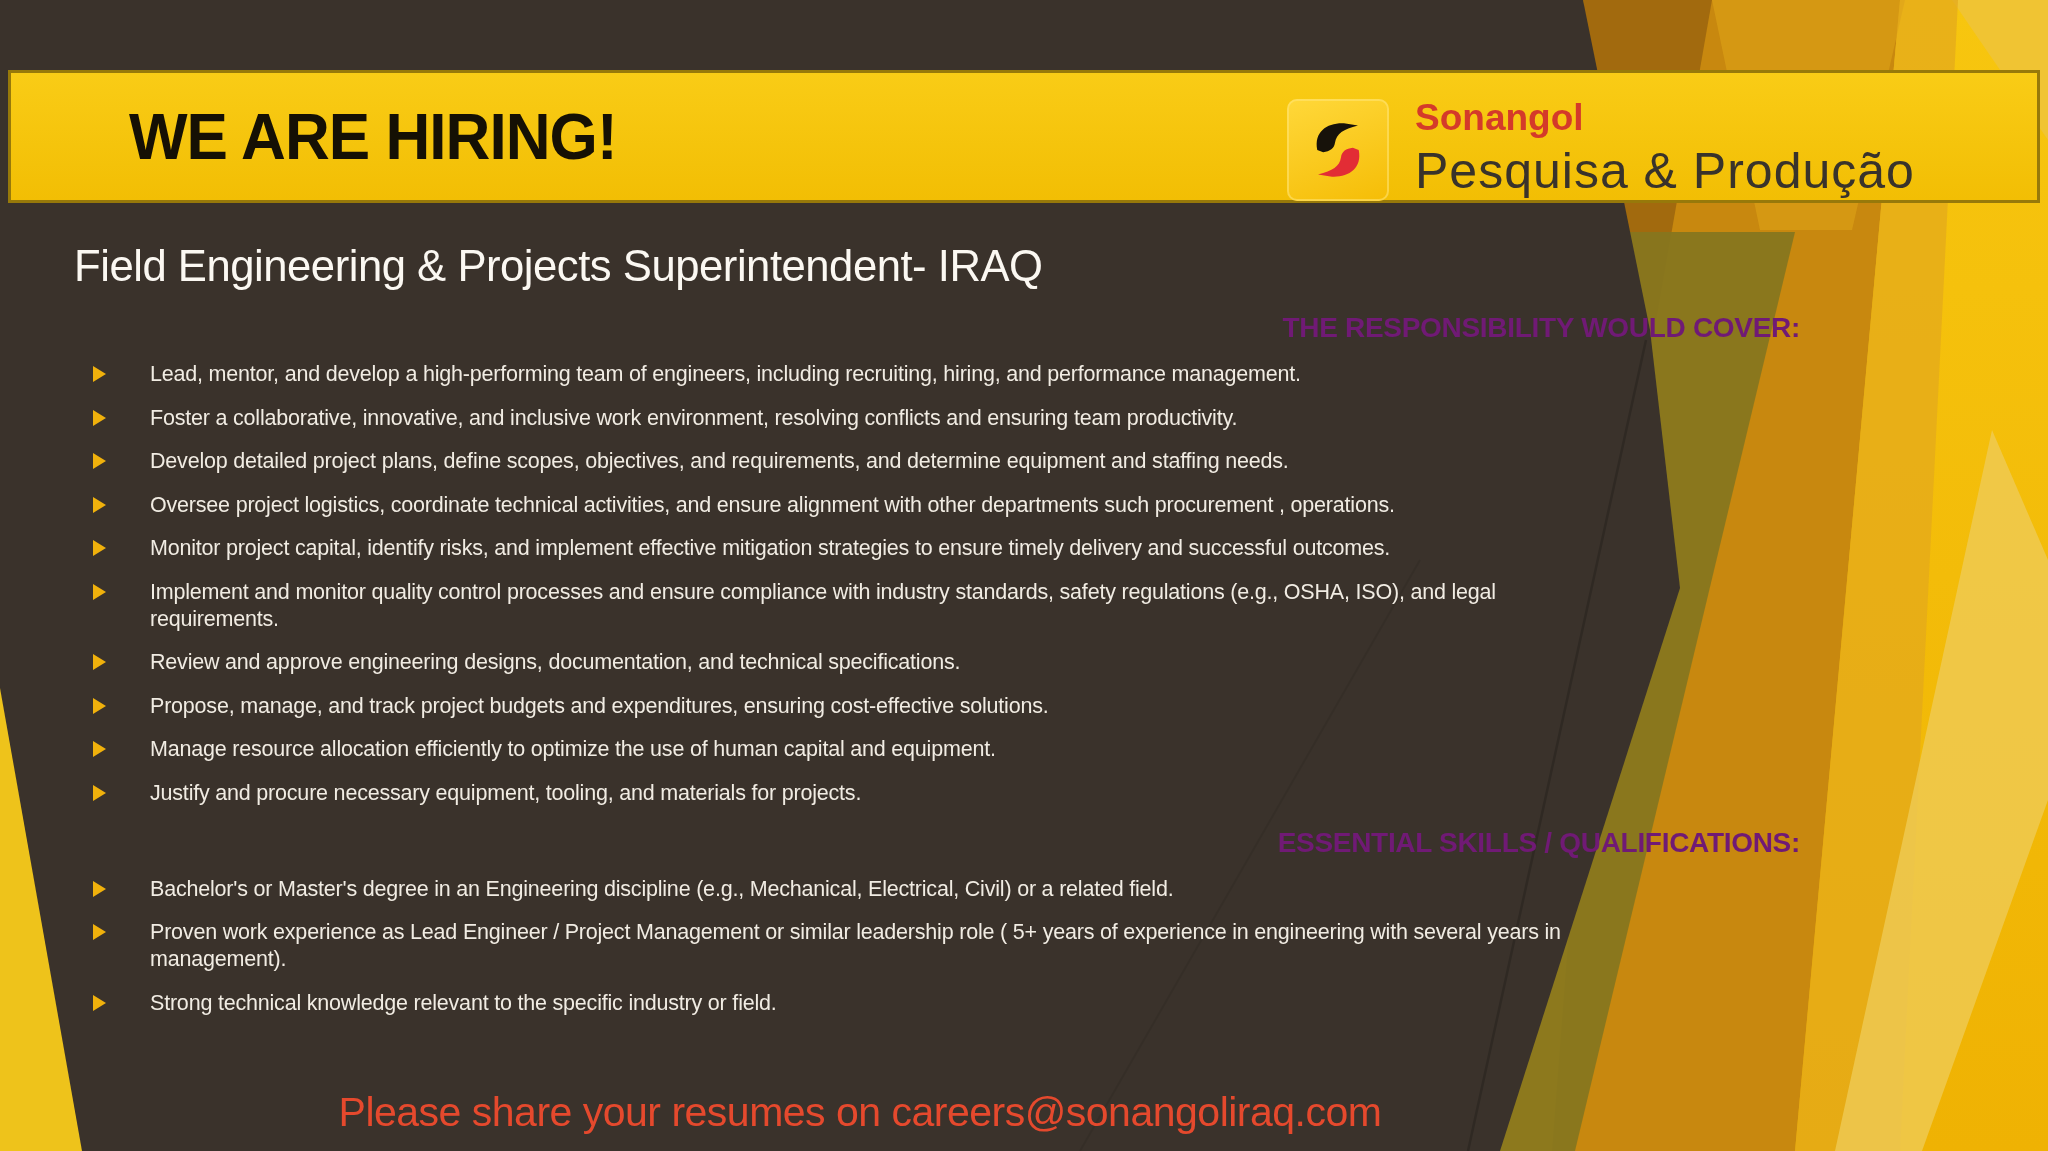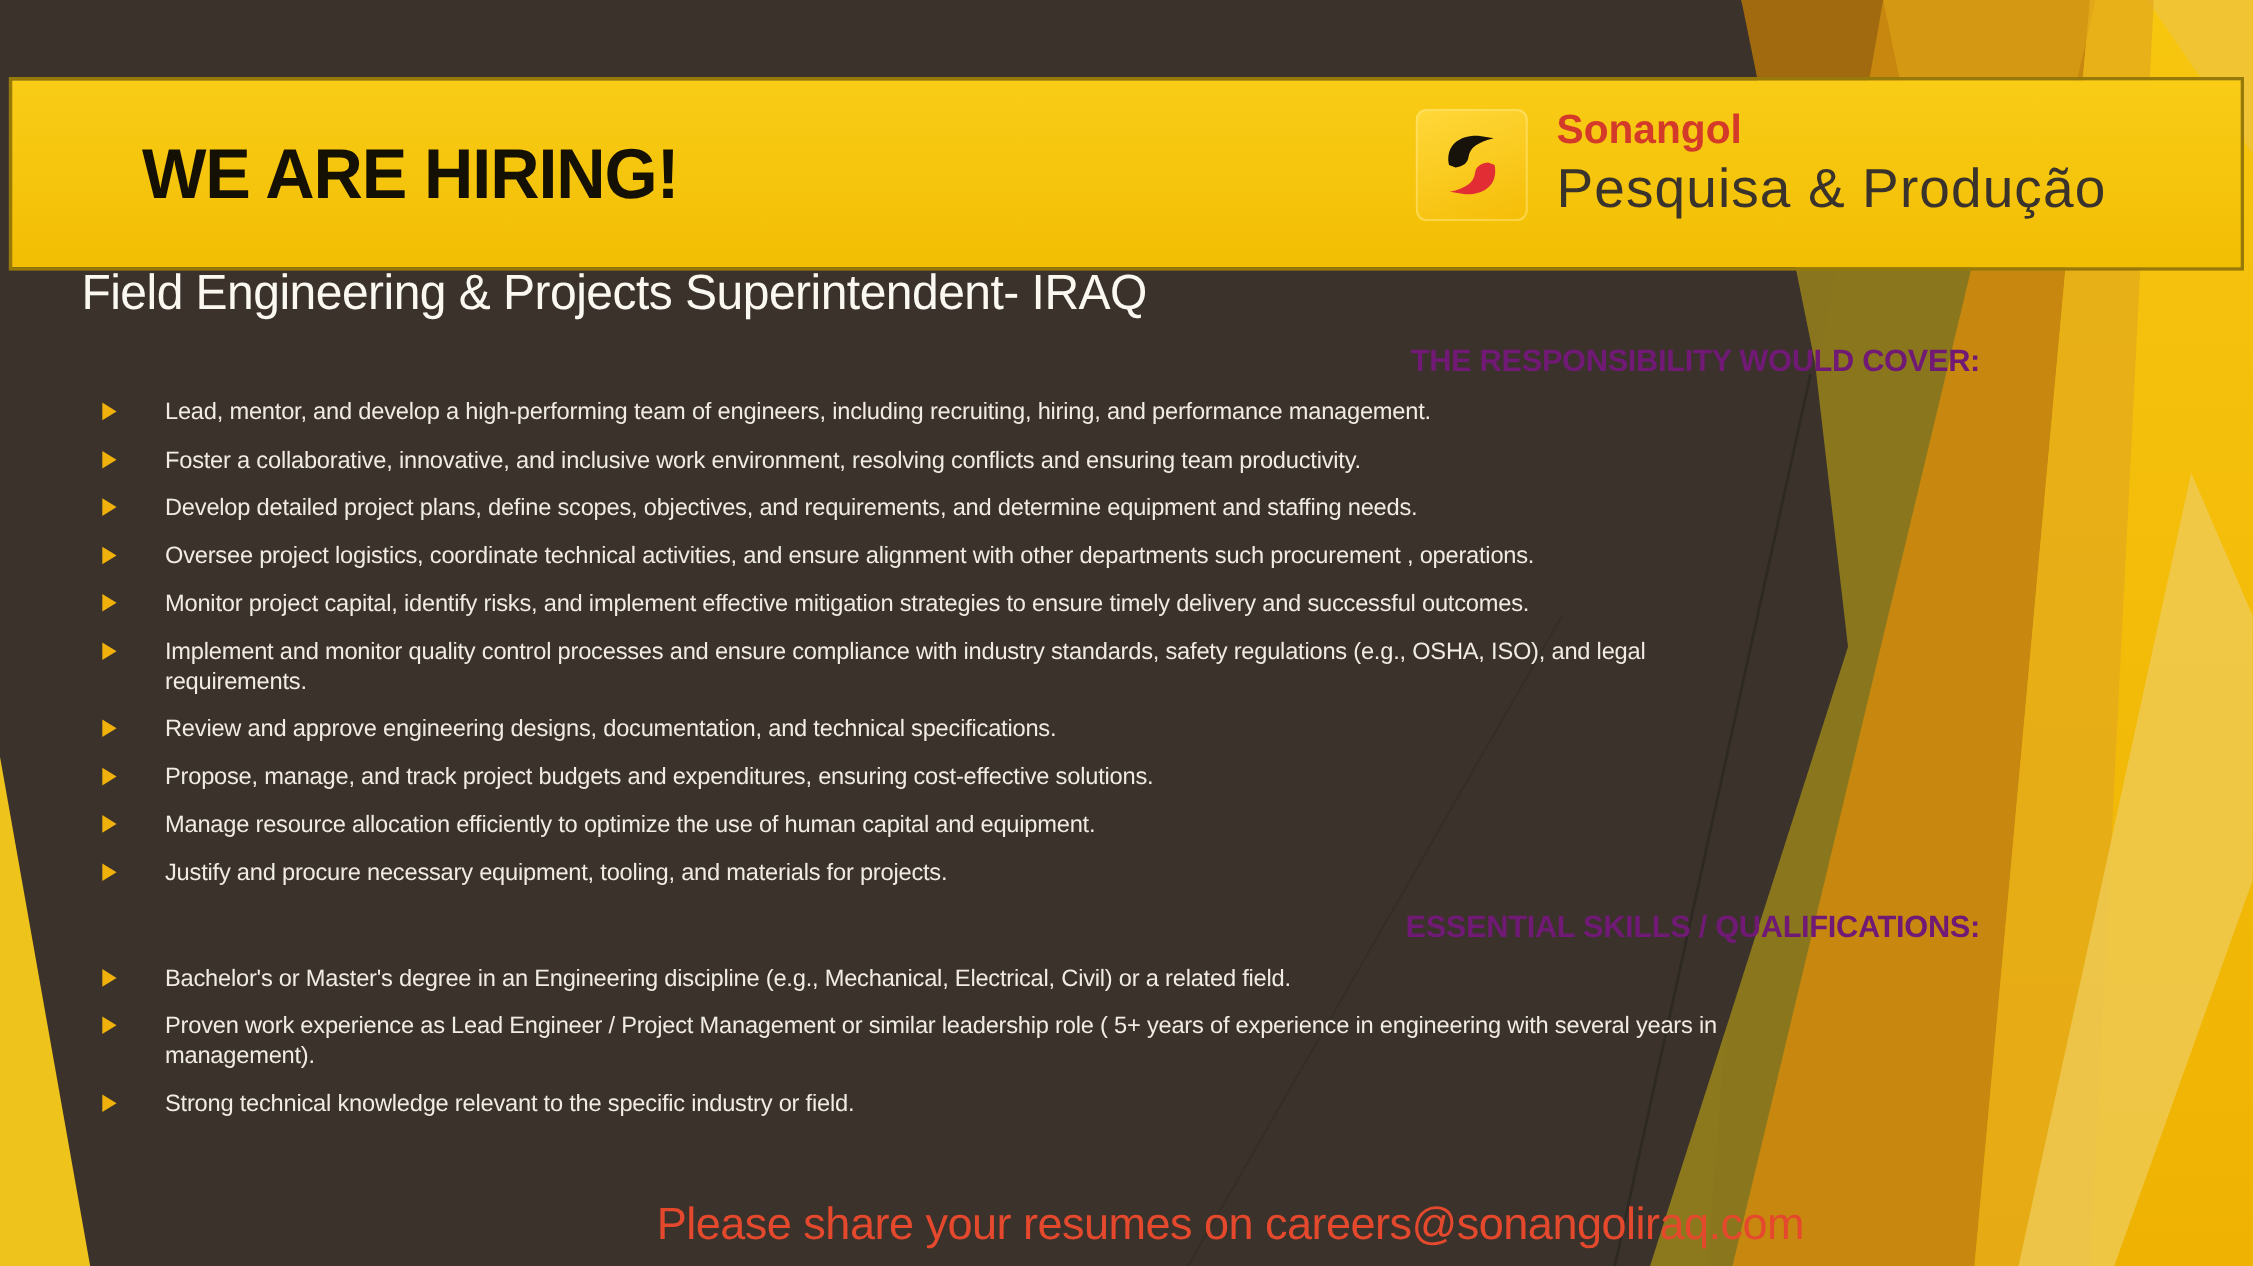--- a/index.html
+++ b/index.html
@@ -5,21 +5,21 @@
   html,body{margin:0;padding:0;}
   body{
     width:2048px;height:1151px;position:relative;overflow:hidden;
     font-family:"Liberation Sans",sans-serif;
     background:#F5C10C;
   }
   
   #bg{position:absolute;inset:0;z-index:0;}
   
   .banner{
-    position:absolute;left:8px;top:70px;width:2032px;height:176px;
+    position:absolute;left:8px;top:70px;width:2032px;height:133px;
     background:linear-gradient(180deg,#F9CC16,#F2BE04);
     border:3px solid #97790A;box-sizing:border-box;
     z-index:3;display:flex;align-items:center;
   }
   .headline{
     margin:0 0 0 118px;font-size:64px;font-weight:800;color:#151004;
     letter-spacing:-1px;transform:scaleX(.97);transform-origin:left center;
     white-space:nowrap;
   }
   .logo{position:absolute;left:1276px;top:26px;display:flex;align-items:flex-start;}
@@ -52,21 +52,21 @@
     width:0;height:0;flex:none;margin-top:5px;
     border-left:13px solid #F0B10C;
     border-top:8.5px solid transparent;border-bottom:8.5px solid transparent;
   }
   .txt{
     margin-left:44px;font-size:21.5px;line-height:27px;letter-spacing:-.2px;
     white-space:pre-line;max-width:1610px;color:#F1ECE3;
   }
   .footer-cta{
     position:absolute;left:80px;top:1089px;width:1560px;z-index:2;
-    text-align:right;font-size:41px;color:#E5492D;letter-spacing:-.5px;white-space:nowrap;
+    text-align:center;font-size:41px;color:#E5492D;letter-spacing:-.5px;white-space:nowrap;
   }
 </style>
 </head>
 <body>
 
 <svg id="bg" width="2048" height="1151" viewBox="0 0 2048 1151" preserveAspectRatio="none">
   <defs>
     <linearGradient id="gY" x1="0" y1="0" x2="0" y2="1">
       <stop offset="0" stop-color="#F7C60F"></stop>
       <stop offset="1" stop-color="#EFB203"></stop>

